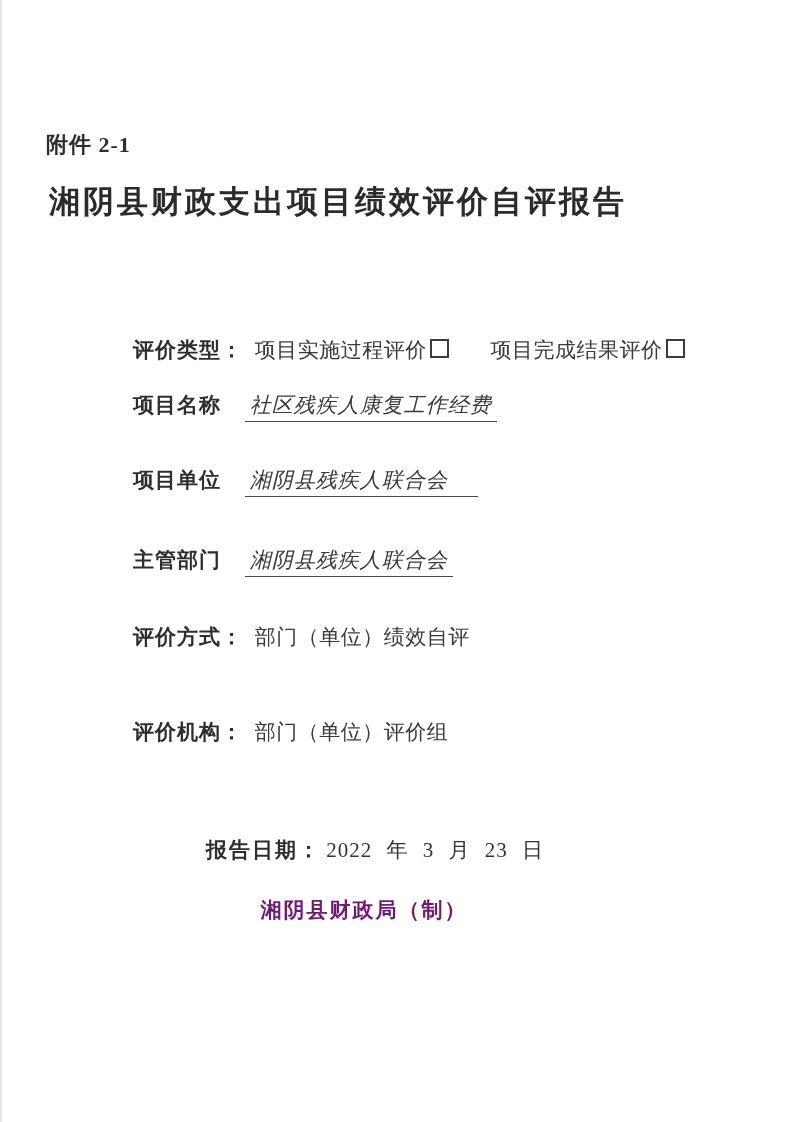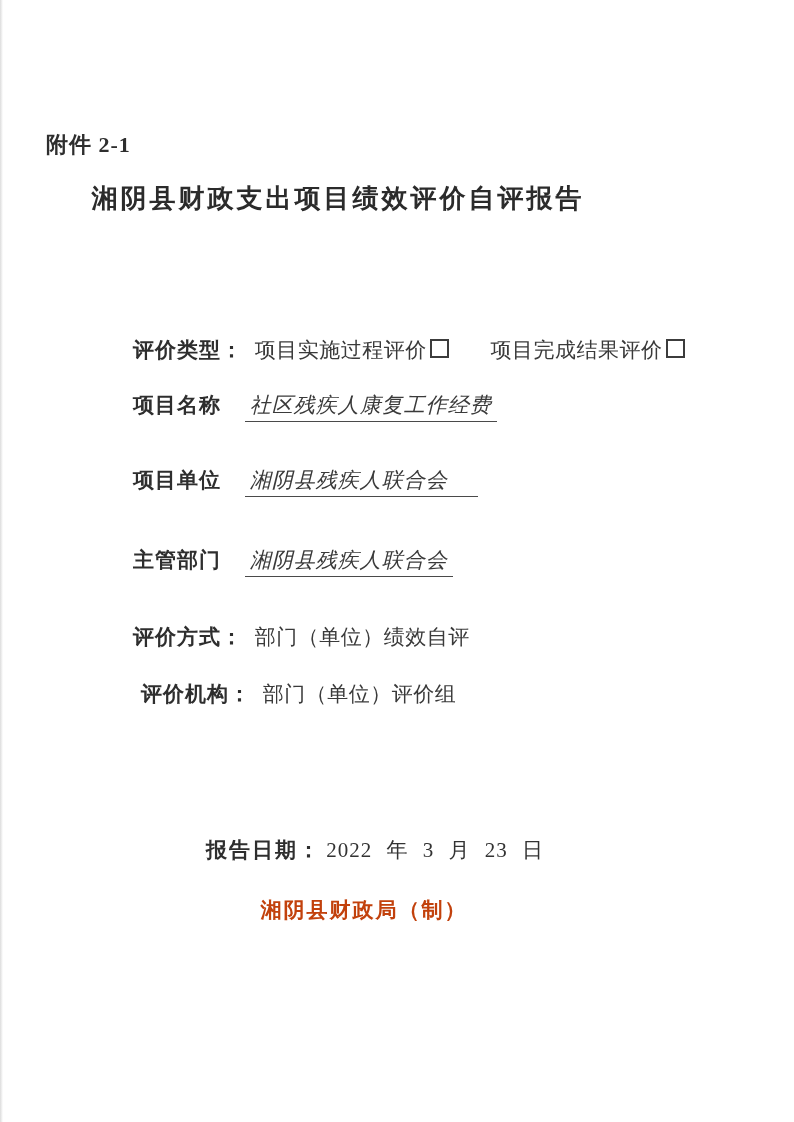--- a/index.html
+++ b/index.html
@@ -33,39 +33,39 @@
     font-weight: 600;
     letter-spacing: 1px;
     color: #2e2e2e;
   }
   .title {
     position: absolute;
     left: 0; right: 16px;
     top: 181px;
     margin: 0;
     text-align: center;
-    font-size: 26px;
+    font-size: 31px;
     font-weight: 700;
     letter-spacing: 3px;
     color: #2b2b2b;
   }
   .row {
     position: absolute;
     left: 133px;
     font-size: 21px;
     letter-spacing: 0.5px;
     white-space: nowrap;
     color: #363636;
   }
   .row-1 { top: 336px; }
   .row-2 { top: 391px; }
   .row-3 { top: 466px; }
   .row-4 { top: 546px; }
   .row-5 { top: 623px; }
-  .row-6 { top: 680px; margin-left: 8px; }
+  .row-6 { top: 718px; }
   .flabel {
     font-weight: 700;
     letter-spacing: 1px;
     color: #2e2e2e;
   }
   .flabel.colon { margin-right: 6px; }
   .flabel.nocolon { margin-right: 18px; }
   .plainvalue { color: #3a3a3a; }
   .checkbox {
     display: inline-block;
@@ -105,21 +105,21 @@
   .footer-issuer {
     position: absolute;
     left: 0; right: 0;
     top: 896px;
     text-align: center;
     font-size: 21px;
     font-weight: 600;
     letter-spacing: 2px;
     padding-left: 36px;
     box-sizing: border-box;
-    color: #c2410c;
+    color: #701a75;
   }
 </style>
 </head>
 <body>
 
 <div class="page">
 
   <div class="attachment">附件 2-1</div>
 
   <h1 class="title">湘阴县财政支出项目绩效评价自评报告</h1>

